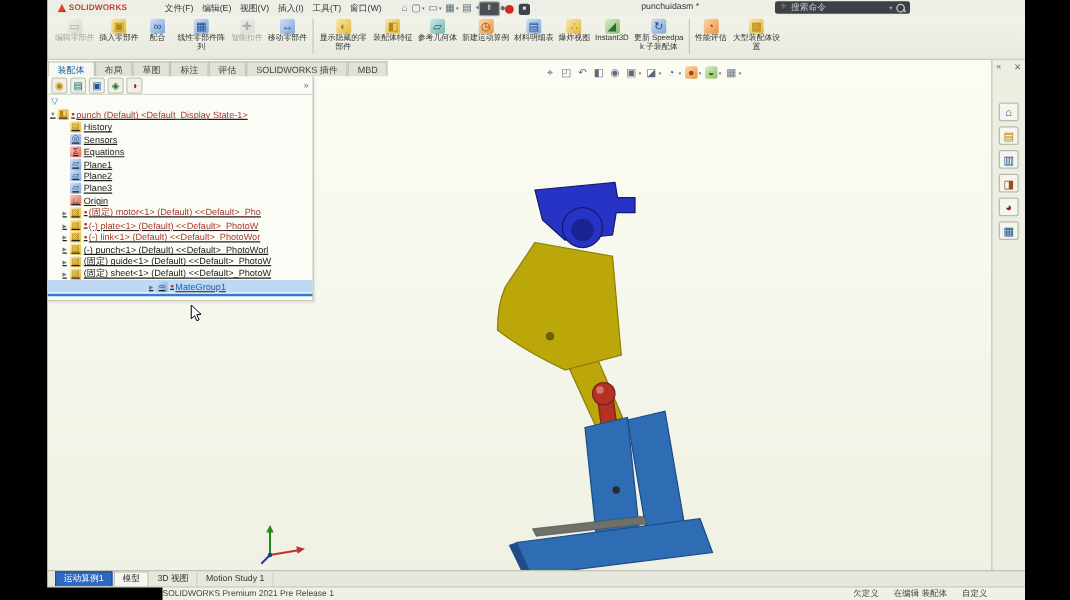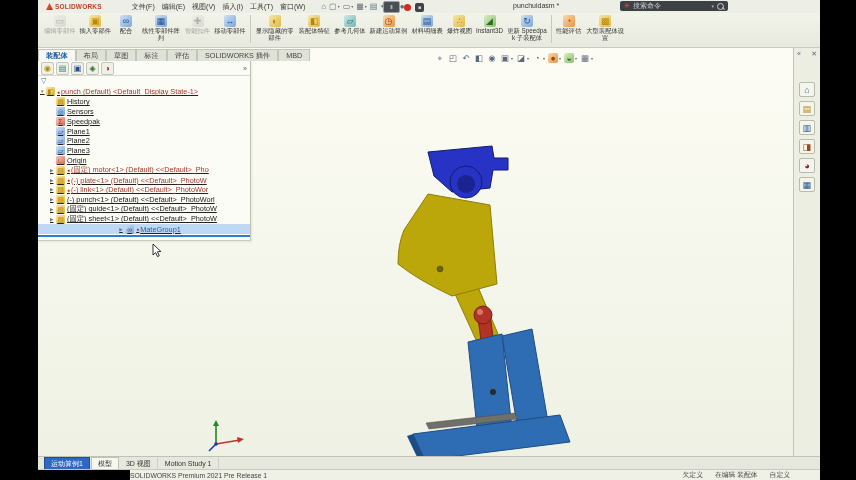--- a/index.html
+++ b/index.html
@@ -54,21 +54,21 @@
   .tint-red{color:#8F1F1F;background:linear-gradient(135deg,#F4C9C0,#D96A54);}
   .tint-plain{color:#5A6B7E;background:none;}
 
   
   .content{position:relative;flex:1 1 auto;background:linear-gradient(#FCFCF4,#EFF1E4);overflow:hidden;}
   .modelsvg{position:absolute;left:0;top:0;pointer-events:none;}
 
   .cmtabs{position:absolute;left:0;top:0;height:13px;display:flex;align-items:flex-end;z-index:20;}
   .ctab{padding:1px 7px 1px 7px;background:#DFE2D6;border:1px solid #C2C5B8;border-bottom:none;color:#444;
         font-size:7.2px;line-height:9px;}
-  .ctab.act-y{background:#F7F8F1;color:#1B5FA6;font-weight:bold;}
+  .ctab.act-y{background:#F7F8F1;color:#1B5FA6;font-weight:normal;}
 
   .panel{position:absolute;left:0;top:13px;width:213px;z-index:15;}
   .panelbox{background:rgba(251,252,246,.97);border-right:1px solid #BDC1B2;border-bottom:1px solid #C8CCBD;
             box-shadow:1px 1px 2px rgba(0,0,0,.08);padding-bottom:3px;}
   .ptabs{display:flex;align-items:center;gap:2px;height:14px;border-bottom:1px solid #D8DACD;padding-left:3px;}
   .pticon{width:11px;height:11px;border:1px solid #C4C7BA;border-radius:2px;display:flex;align-items:center;
           justify-content:center;font-size:8px;background:#EFF1E7;}
   .ptabs .chev{margin-left:auto;margin-right:3px;color:#667;font-size:7px;}
   .filterrow{height:10px;display:flex;align-items:center;padding-left:3px;color:#3E6FA8;font-size:7px;}
 
@@ -490,21 +490,21 @@
     <span class="tlabel">Sensors</span>
   </div>
 
 
   <div class="trow c-dark ind-1">
     <span class="arr"></span>
     <span class="ticon tint-red">
                   <span>Σ</span>
                 </span>
 
-    <span class="tlabel">Speedpak</span>
+    <span class="tlabel">Equations</span>
   </div>
 
   <div class="trow c-dark ind-1">
     <span class="arr"></span>
     <span class="ticon tint-blue">
                   <span>▱</span>
                 </span>
 
     <span class="tlabel">Plane1</span>
   </div>

